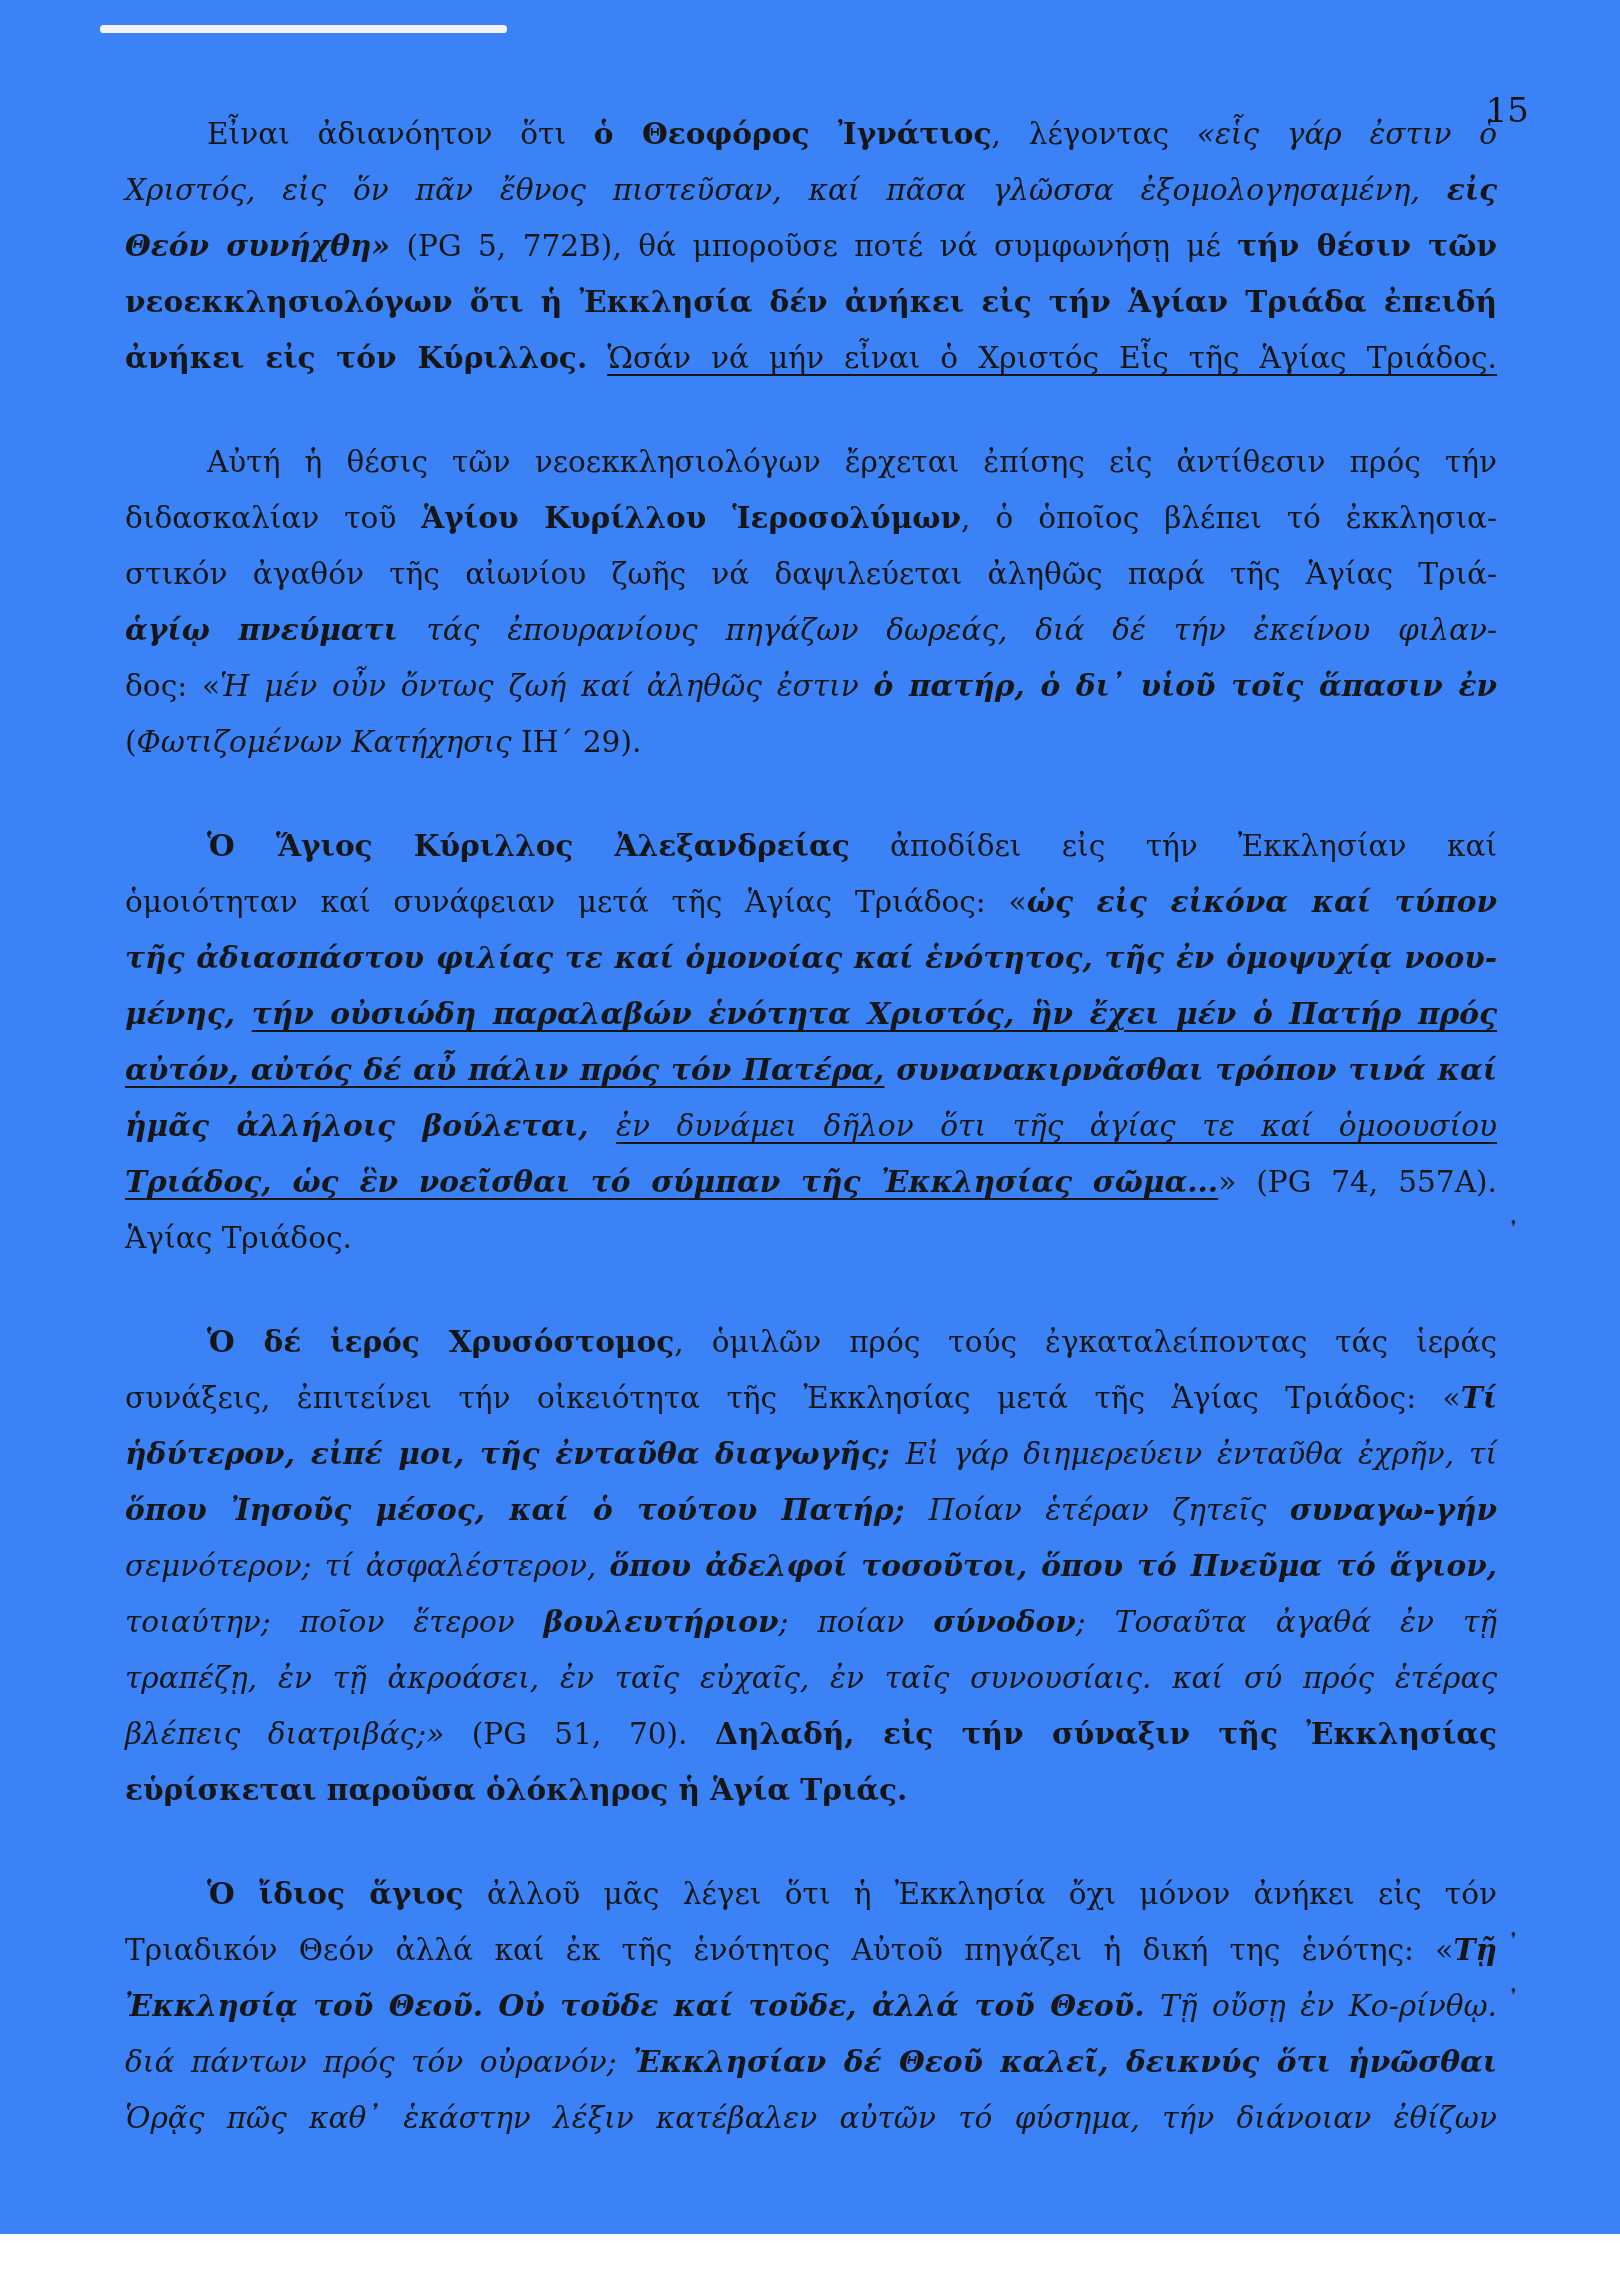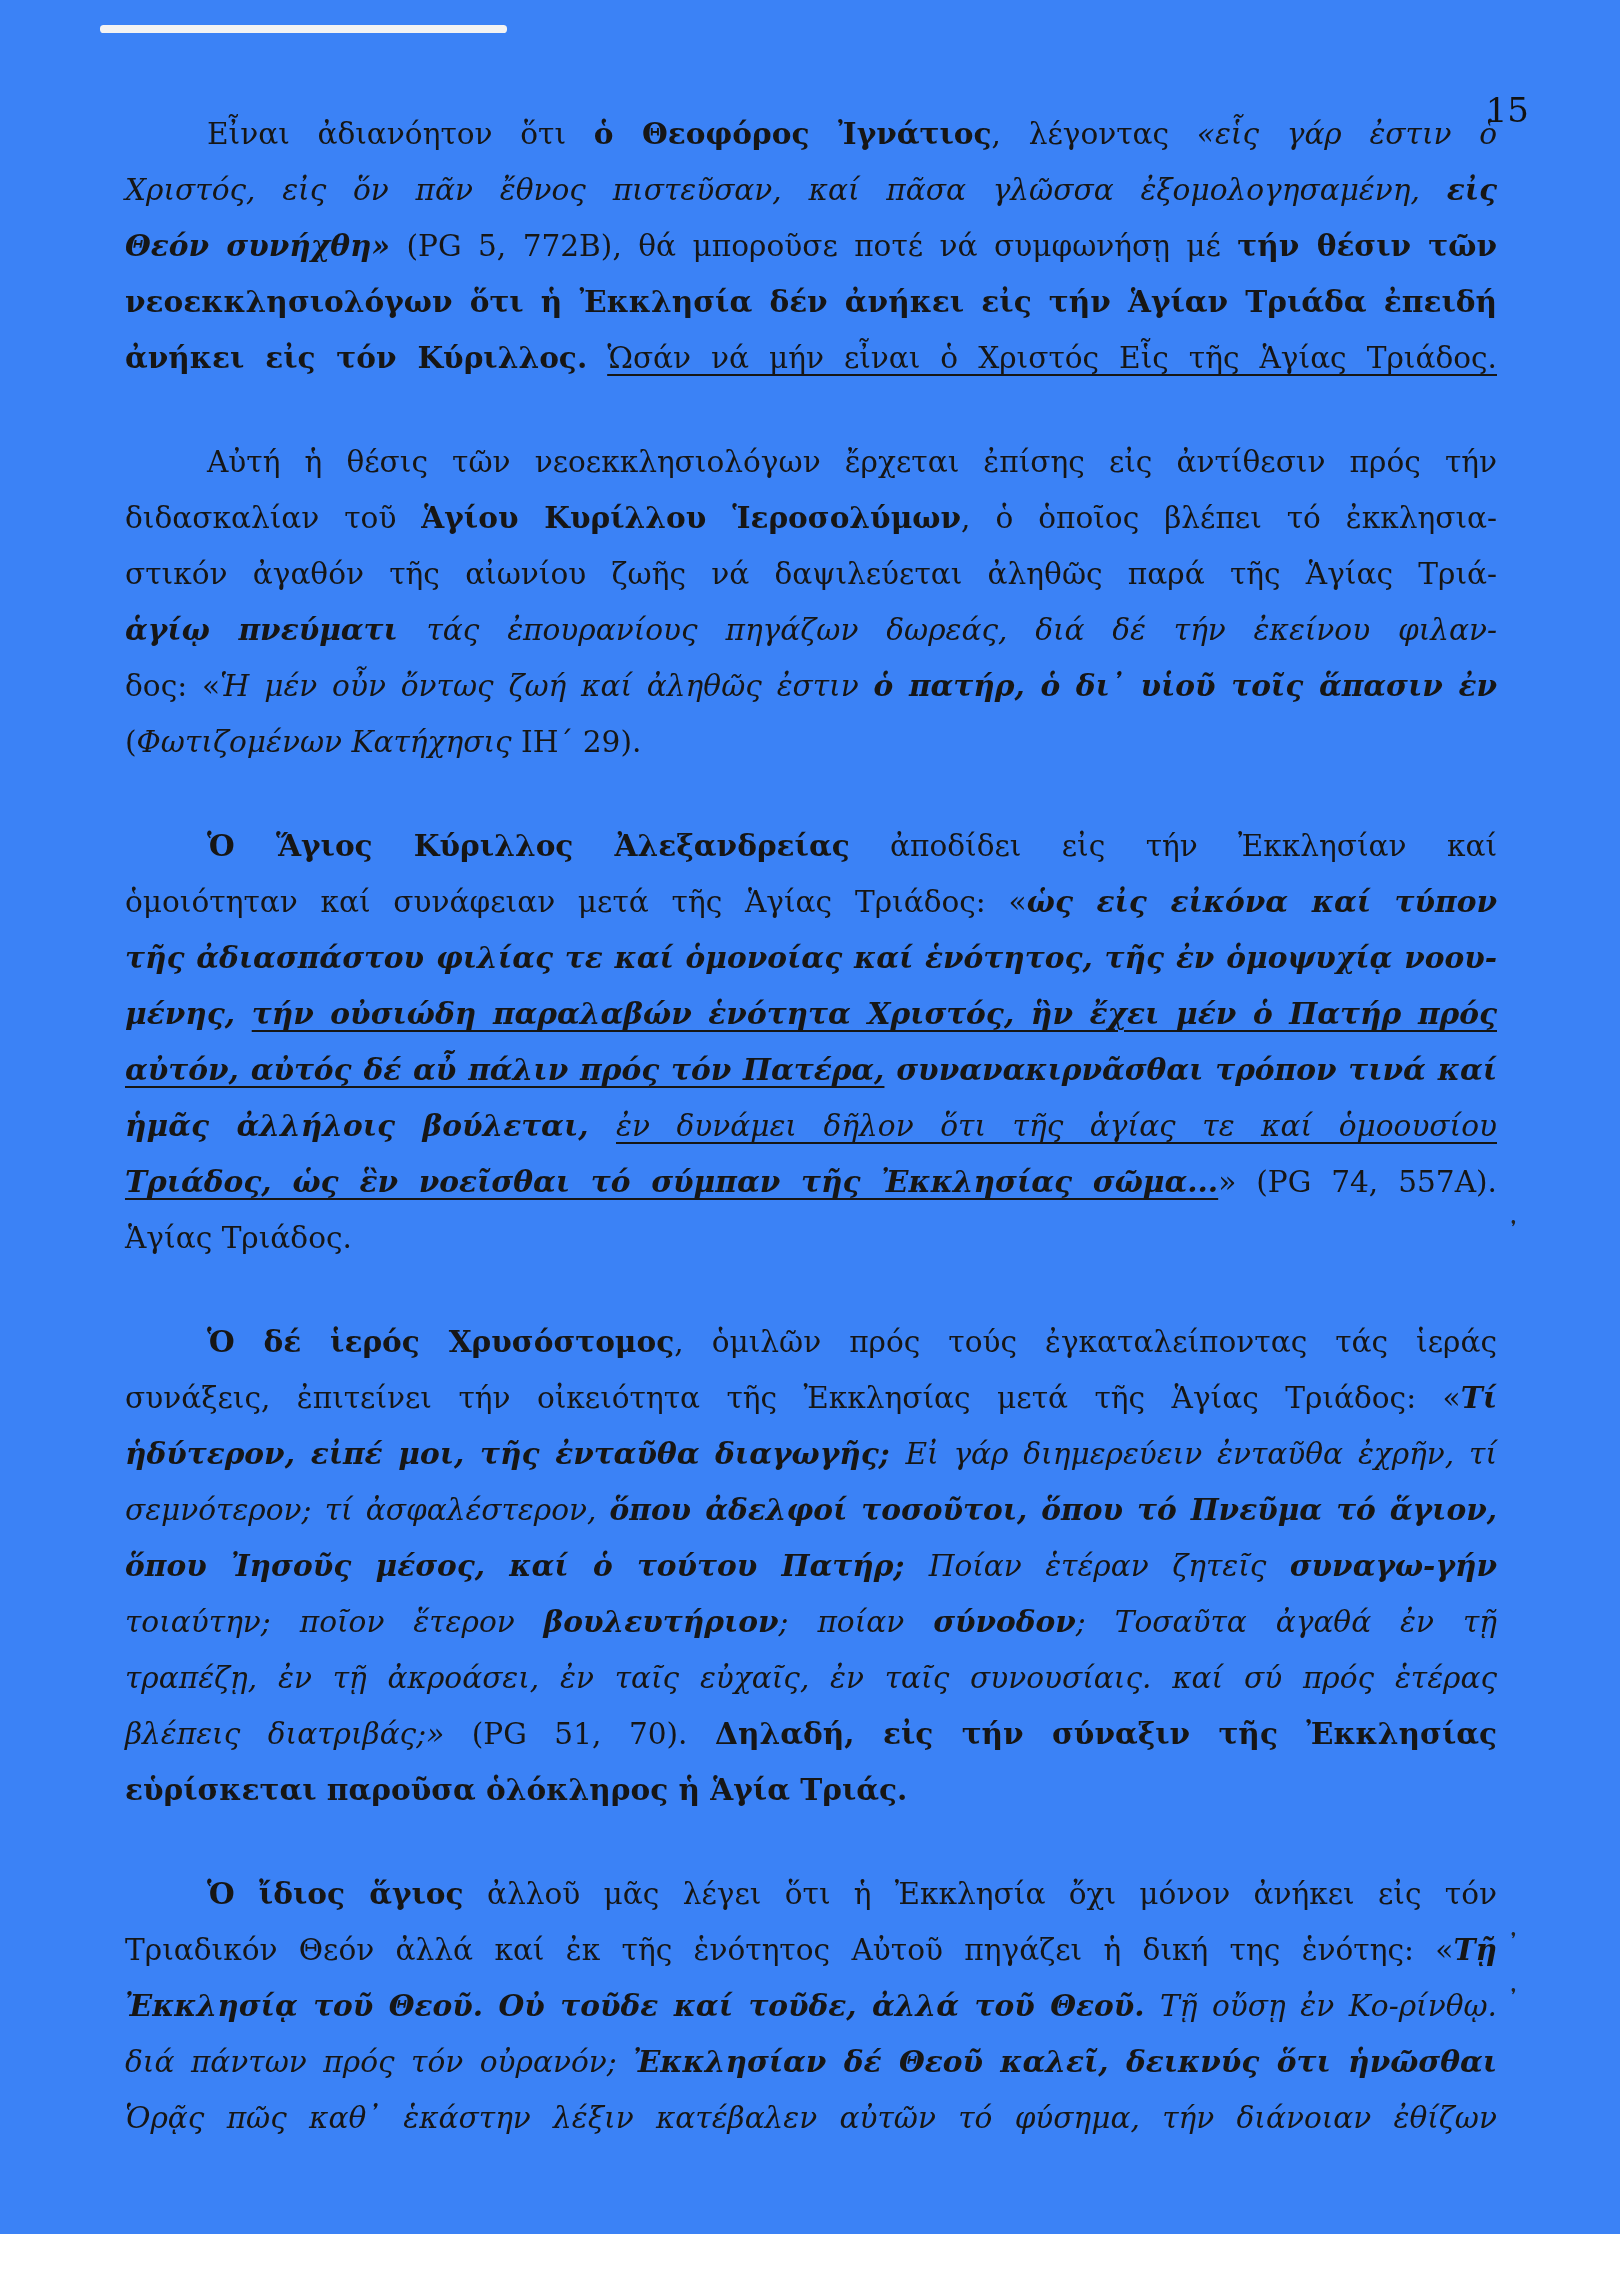--- a/index.html
+++ b/index.html
@@ -108,22 +108,22 @@
         <div class="line justify"><span class="seg b i u">αὐτόν, αὐτός δέ αὖ πάλιν πρός τόν Πατέρα,</span><span class="seg b i"> συνανακιρνᾶσθαι τρόπον τινά καί</span></div>
         <div class="line justify"><span class="seg b i">ἡμᾶς ἀλλήλοις βούλεται, </span><span class="seg i u">ἐν δυνάμει δῆλον ὅτι τῆς ἁγίας τε καί ὁμοουσίου</span></div>
         <div class="line justify"><span class="seg b i u">Τριάδος, ὡς ἓν νοεῖσθαι τό σύμπαν τῆς Ἐκκλησίας σῶμα...</span><span class="seg">» (PG 74, 557A).</span></div>
         <div class="line justify"><span class="margin-mark">᾿</span></div>
         <div class="line left"><span class="seg">Ἁγίας Τριάδος.</span></div>
       </div>
       <div class="paragraph">
         <div class="line justify indent"><span class="seg b">Ὁ δέ ἱερός Χρυσόστομος</span><span class="seg">, ὁμιλῶν πρός τούς ἐγκαταλείποντας τάς ἱεράς</span></div>
         <div class="line justify"><span class="seg">συνάξεις, ἐπιτείνει τήν οἰκειότητα τῆς Ἐκκλησίας μετά τῆς Ἁγίας Τριάδος: «</span><span class="seg b i">Τί</span></div>
         <div class="line justify"><span class="seg b i">ἡδύτερον, εἰπέ μοι, τῆς ἐνταῦθα διαγωγῆς; </span><span class="seg i">Εἰ γάρ διημερεύειν ἐνταῦθα ἐχρῆν, τί</span></div>
+        <div class="line justify"><span class="seg b i">ὅπου Ἰησοῦς μέσος, καί ὁ τούτου Πατήρ; </span><span class="seg i">Ποίαν ἑτέραν ζητεῖς </span><span class="seg b i">συναγω-γήν</span></div>
         <div class="line justify"><span class="seg i">σεμνότερον; τί ἀσφαλέστερον, </span><span class="seg b i">ὅπου ἀδελφοί τοσοῦτοι, ὅπου τό Πνεῦμα τό ἅγιον,</span></div>
-        <div class="line justify"><span class="seg b i">ὅπου Ἰησοῦς μέσος, καί ὁ τούτου Πατήρ; </span><span class="seg i">Ποίαν ἑτέραν ζητεῖς </span><span class="seg b i">συναγω-γήν</span></div>
         <div class="line justify"><span class="seg i">τοιαύτην; ποῖον ἕτερον </span><span class="seg b i">βουλευτήριον</span><span class="seg i">; ποίαν </span><span class="seg b i">σύνοδον</span><span class="seg i">; Τοσαῦτα ἀγαθά ἐν τῇ</span></div>
         <div class="line justify"><span class="seg i">τραπέζῃ, ἐν τῇ ἀκροάσει, ἐν ταῖς εὐχαῖς, ἐν ταῖς συνουσίαις. καί σύ πρός ἑτέρας</span></div>
         <div class="line justify"><span class="seg i">βλέπεις διατριβάς;»</span><span class="seg"> (PG 51, 70). </span><span class="seg b">Δηλαδή, εἰς τήν σύναξιν τῆς Ἐκκλησίας</span></div>
         <div class="line left"><span class="seg b">εὑρίσκεται παροῦσα ὁλόκληρος ἡ Ἁγία Τριάς.</span></div>
       </div>
       <div class="paragraph">
         <div class="line justify indent"><span class="seg b">Ὁ ἴδιος ἅγιος</span><span class="seg"> ἀλλοῦ μᾶς λέγει ὅτι ἡ Ἐκκλησία ὄχι μόνον ἀνήκει εἰς τόν</span></div>
         <div class="line justify"><span class="seg">Τριαδικόν Θεόν ἀλλά καί ἐκ τῆς ἑνότητος Αὐτοῦ πηγάζει ἡ δική της ἑνότης: «</span><span class="seg b i">Τῇ</span><span class="margin-mark">᾿</span></div>
         <div class="line justify"><span class="seg b i">Ἐκκλησίᾳ τοῦ Θεοῦ. Οὐ τοῦδε καί τοῦδε, ἀλλά τοῦ Θεοῦ. </span><span class="seg i">Τῇ οὔσῃ ἐν Κο-ρίνθῳ.</span><span class="margin-mark">᾿</span></div>
         <div class="line justify"><span class="seg i">διά πάντων πρός τόν οὐρανόν; </span><span class="seg b i">Ἐκκλησίαν δέ Θεοῦ καλεῖ, δεικνύς ὅτι ἡνῶσθαι</span></div>

